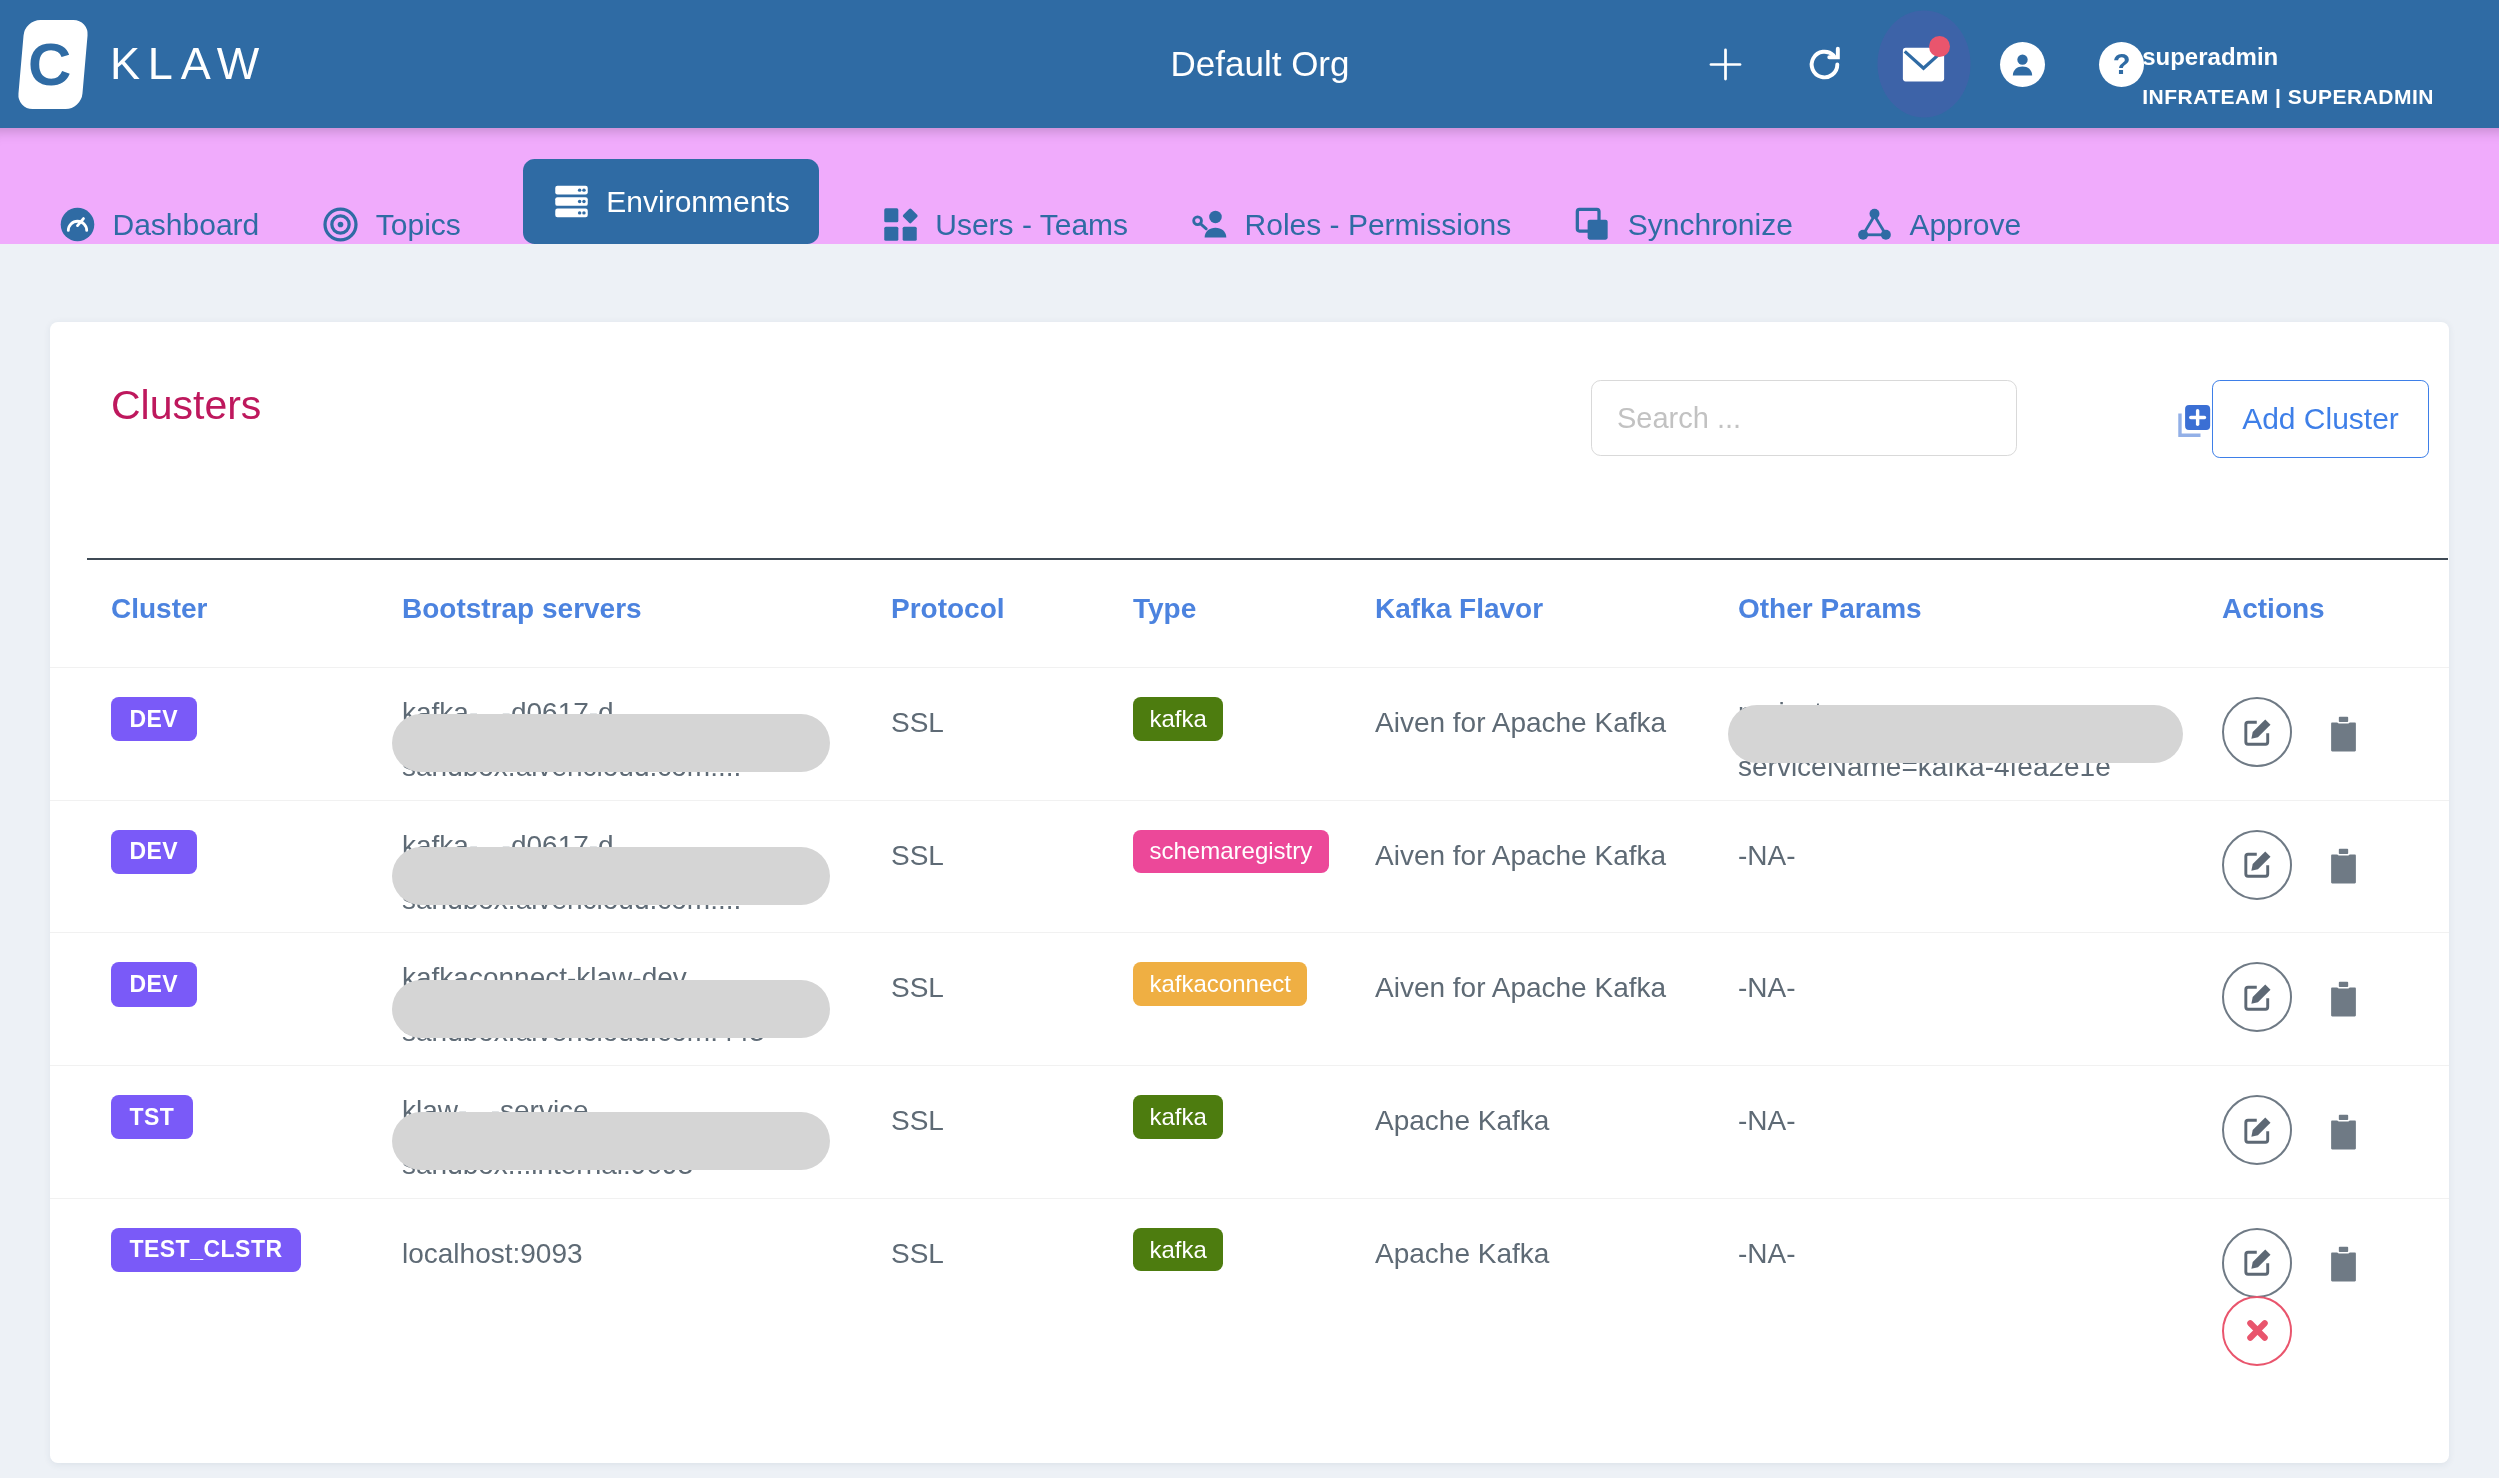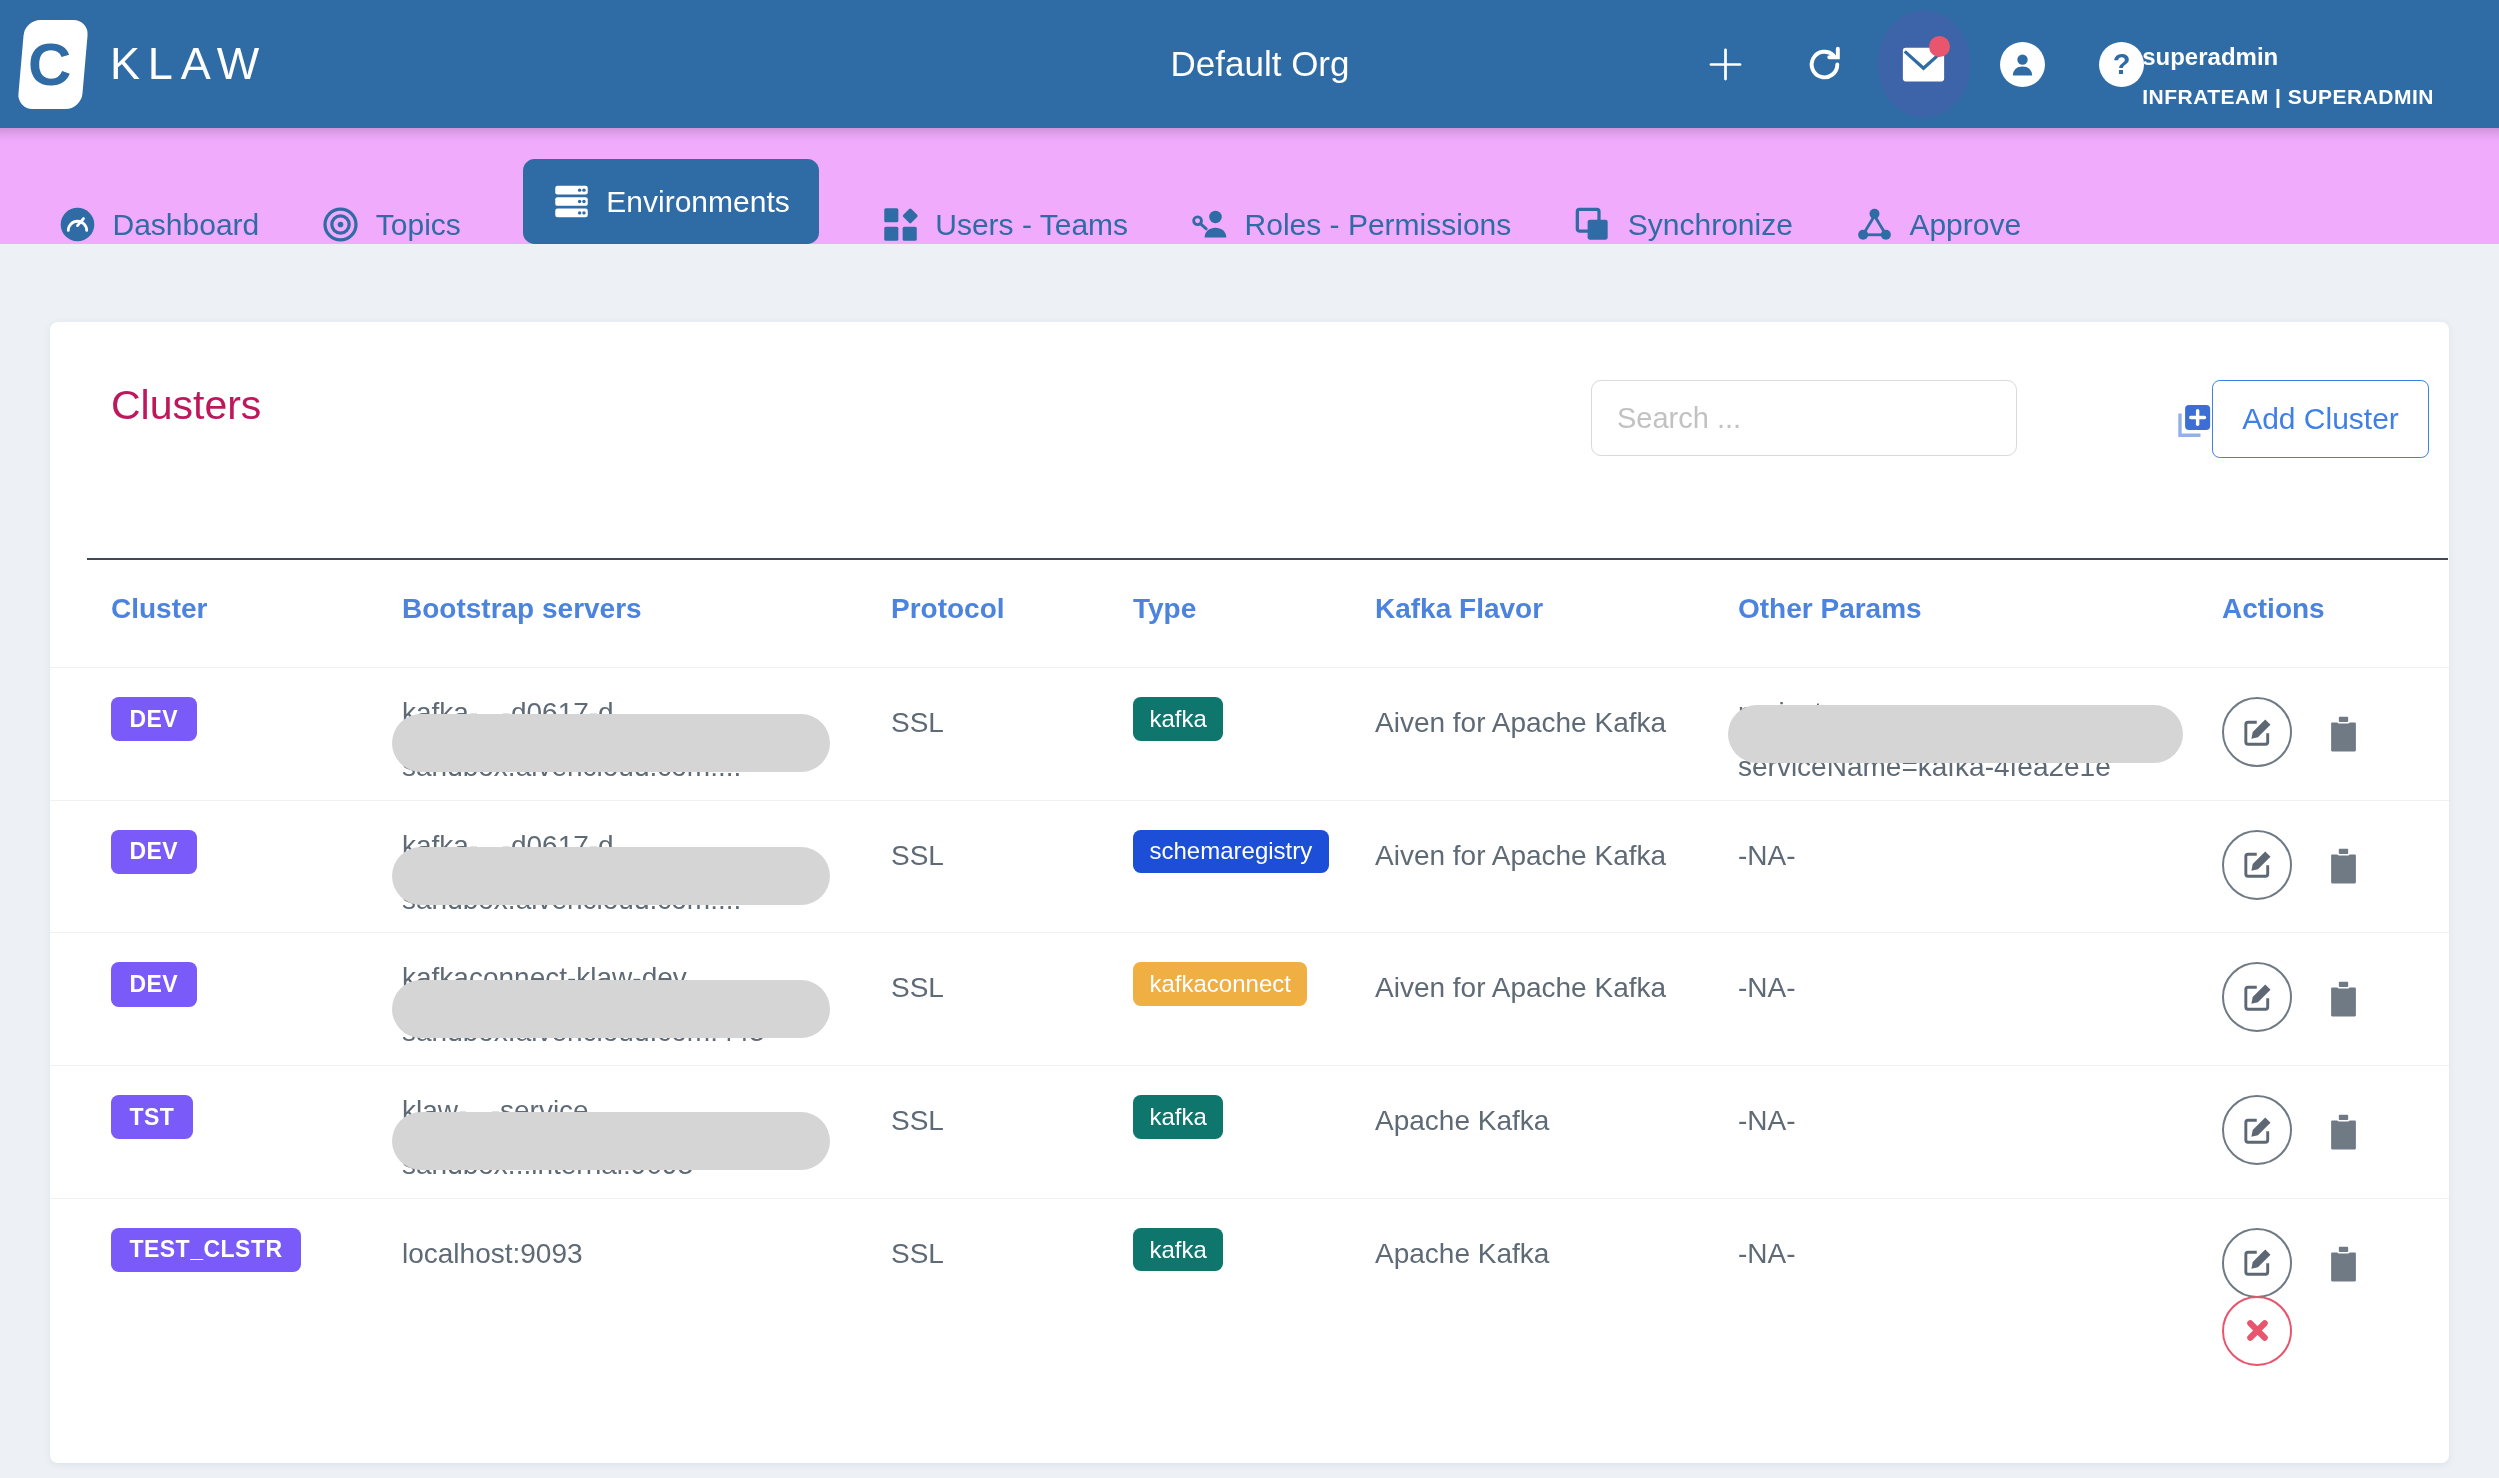--- a/index.html
+++ b/index.html
@@ -74,22 +74,22 @@
   .thead { height:74px; }
   .thead div { font-size:28px; font-weight:bold; color:#4C83DF; }
   .trow { min-height:132px; border-top:1.9px solid #F1F1F1; padding-top:29px; padding-bottom:9.7px; }
   .trow:first-of-type { border-top:none; padding-top:31px; min-height:145px; }
   .cell { font-size:28px; color:#5E6A75;margin-top:10px; }
   .badge-cluster {
     display:inline-block; background:#7A5AF8; color:#fff; font-size:23px; font-weight:bold;
     padding:8.7px 18.4px; border-radius:7.8px; letter-spacing:0.5px;
   }
   .badge-type { display:inline-block; color:#fff; font-size:24px; padding:7.8px 16.5px; border-radius:7.8px; }
-  .bg-teal { background:#0f766e;text-align:right; }
-  .bg-blue { background:#1d4ed8; }
+  .bg-teal { background:#4d7c0f;text-align:right; }
+  .bg-blue { background:#ec4899; }
   .bg-orange { background:#EFAF43; }
   .redact-wrap { position:relative; width:446px; height:93px; }
   .redact-wrap .l1 { position:absolute; left:0; top:0; font-size:28px; color:#5E6A75; white-space:nowrap; }
   .redact-wrap .l2 { position:absolute; left:0; top:54px; font-size:28px; color:#5E6A75; white-space:nowrap; }
   .pill {
     position:absolute; left:-9.7px; top:17.4px; width:438px; height:58px;
     background:#D5D5D5; border-radius:29px;
   }
   .pill.params { width:455px; top:7.8px; }
   .actions { display:flex; gap:35px; align-items:flex-start; }

